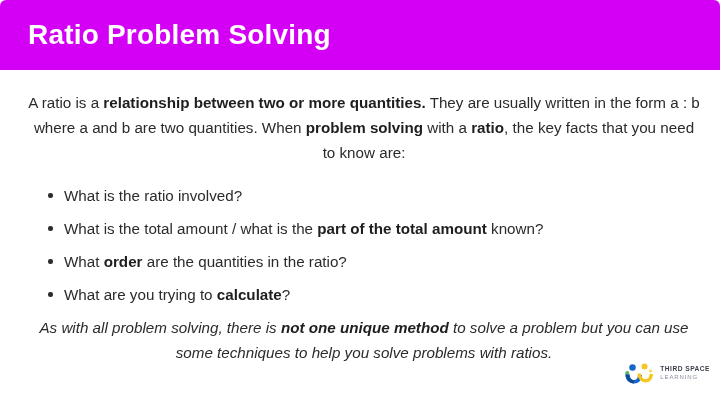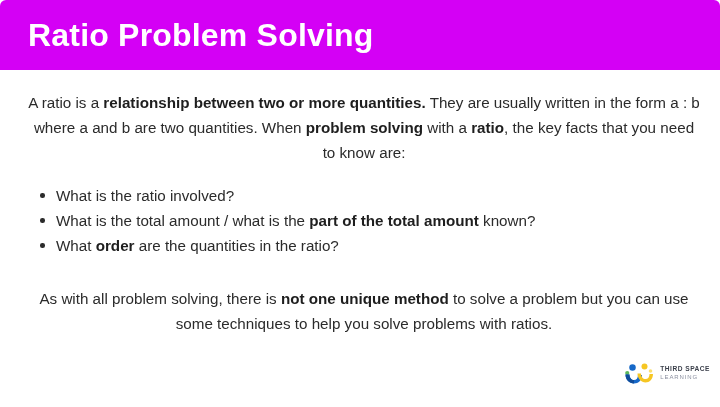--- a/index.html
+++ b/index.html
@@ -31,21 +31,21 @@
     width: 720px;
     height: 70px;
     background: #d400f5;
     border-top-left-radius: 6px;
     border-top-right-radius: 6px;
     display: flex;
     align-items: center;
   }
   .header-title {
     color: #ffffff;
-    font-size: 32px;
+    font-size: 28px;
     font-weight: bold;
     letter-spacing: 0.2px;
     margin-left: 28px;
     line-height: 1;
     white-space: nowrap;
   }
 
   
   .content {
     position: absolute;
@@ -71,38 +71,39 @@
     margin: 0;
     padding: 0;
     margin-top: 18px;
   }
   .bullet-item {
     position: relative;
     color: #2b2b2b;
     font-size: 15.2px;
     line-height: 25px;
     padding-left: 28px;
-    margin: 0;
+    margin: 8px;
   }
   .bullet-item .dot {
     position: absolute;
     left: 12px;
     top: 10px;
     width: 4.5px;
     height: 4.5px;
     border-radius: 50%;
     background: #2b2b2b;
   }
   .bullet-item b {
     font-weight: bold;
     color: #1e1e1e;
   }
 
   .closing {
-    margin-top: 28px;
+    margin-top: 8px;
+    font-style: italic;
   }
 
   
   .logo {
     position: absolute;
     right: 10px;
     bottom: 22px;
     display: flex;
     align-items: center;
     gap: 5px;
@@ -141,20 +142,21 @@
   </div>
 
   <div class="content">
 
     <p class="para" id="intro-paragraph">A ratio is a <b>relationship between two or more quantities.</b> They are usually written in the form a : b where a and b are two quantities. When <b>problem solving</b> with a <b>ratio</b>, the key facts that you need to know are:</p>
 
     <ul class="bullet-list" id="bullet-list">
         <li class="bullet-item"><span class="dot"></span><span>What is the ratio involved?</span></li>
         <li class="bullet-item"><span class="dot"></span><span>What is the total amount / what is the <b>part of the total amount</b> known?</span></li>
         <li class="bullet-item"><span class="dot"></span><span>What <b>order</b> are the quantities in the ratio?</span></li>
+        <li class="bullet-item"><span class="dot"></span><span>What are you trying to <b>calculate</b>?</span></li>
       </ul>
 
     <p class="para closing" id="closing-paragraph">As with all problem solving, there is <b>not one unique method</b> to solve a problem but you can use some techniques to help you solve problems with ratios.</p>
 
   </div>
 
   <div class="logo">
     <span class="logo-mark">
       <svg viewBox="0 0 64 48" width="32" height="24" xmlns="http://www.w3.org/2000/svg">
 

